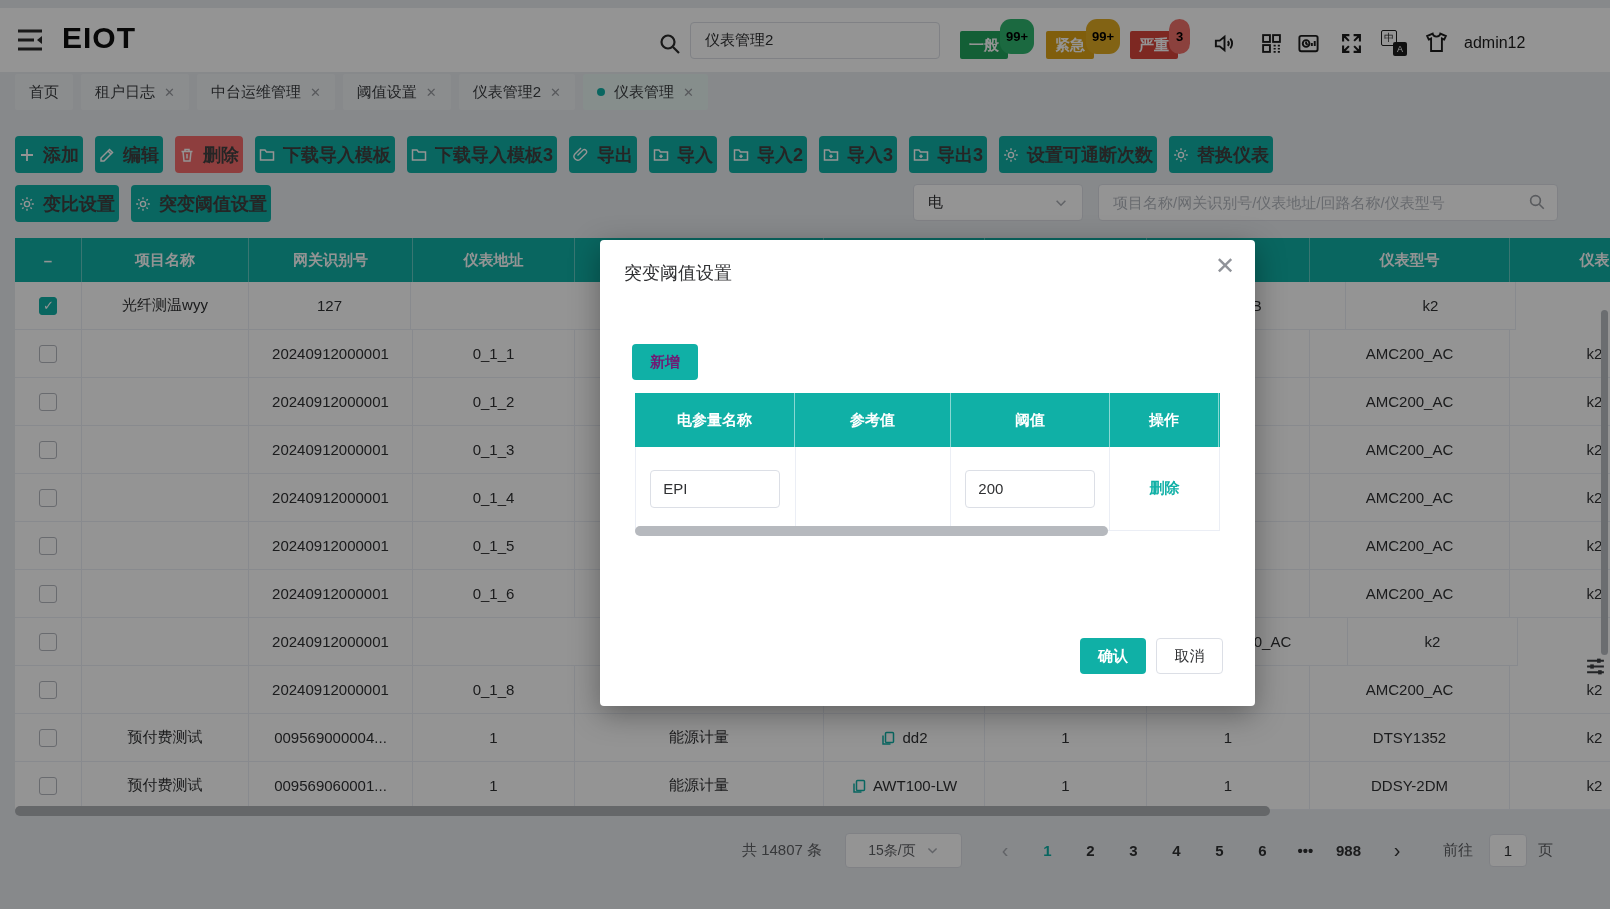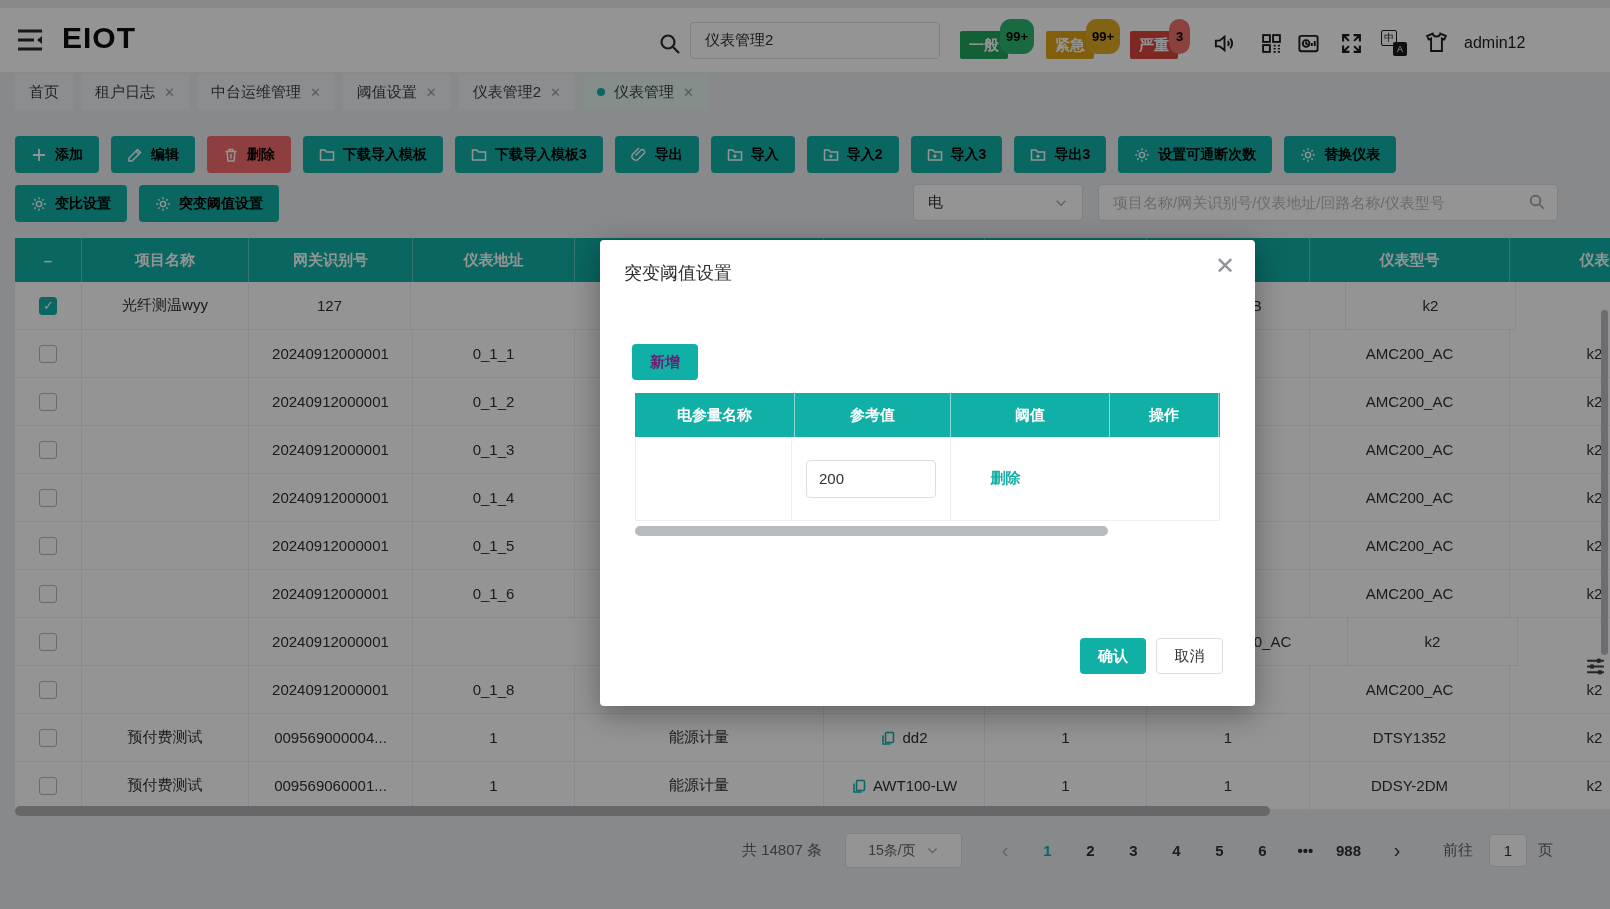--- a/index.html
+++ b/index.html
@@ -26,21 +26,21 @@
   
   .tabbar { position:absolute; left:15px; top:74px; height:36px; display:flex; gap:8px; }
   .tab { height:36px; background:#f0f3f5; border-radius:2px; display:flex; align-items:center; gap:9px; padding:0 14px; font-size:15px; color:#3c3f42; cursor:pointer; }
   .tab .close { font-size:13px; color:#979a9f; }
   .tab.active { background:#e7f4f1;align-items:center; }
   .tab .dot { width:8px; height:8px; border-radius:50%; }
 
   
   .btnrow { position:absolute; left:15px; display:flex; gap:12px; }
   .row1 { top:136px; } .row2 { top:185px; }
-  .tbtn { height:37px; border:none; border-radius:4px; color:#000000; font-size:14px; font-weight:700; font-family:inherit; display:flex; align-items:center; gap:8px; padding:0 16px; cursor:pointer; }
+  .tbtn { height:37px; border:none; border-radius:4px; color:#404040; font-size:18px; font-weight:700; font-family:inherit; display:flex; align-items:center; gap:8px; padding:0 4px; cursor:pointer; }
   .tbtn svg { width:16px; height:16px; }
   .filter-select { position:absolute; left:913px; top:184px; width:170px; height:37px; background:#fff; border:1px solid #dcdfe6; border-radius:4px; display:flex; align-items:center; padding:0 14px; font-size:15px; color:#303133; cursor:pointer; }
   .filter-select svg { margin-left:auto; width:14px; height:14px; color:#a8abb2; }
   .filter-search-wrap { position:absolute; left:1098px; top:184px; width:460px; height:37px; }
   .filter-search { width:100%; height:100%; border:1px solid #dcdfe6; border-radius:4px; background:#fff; padding:0 40px 0 14px; font-size:15px; color:#303133; outline:none; }
   .filter-search::placeholder { color:#b4b8bf; }
   .filter-search-icon { position:absolute; right:12px; top:9px; width:18px; height:18px; color:#9a9da3; }
 
   
   .table-clip { position:absolute; left:15px; top:238px; width:1595px; height:572px; overflow:hidden; }
@@ -74,21 +74,21 @@
   .pg-input { position:absolute; left:1489px; top:834px; width:38px; height:33px; border:1px solid #dcdfe6; border-radius:4px; text-align:center; font-size:15px; color:#303133; outline:none; }
   .pg-unit { position:absolute; left:1538px; top:841px; font-size:15px; color:#606266; }
 
   
   .overlay { position:absolute; inset:0; background:rgba(0,0,0,0.42); z-index:50; }
   .modal { position:absolute; left:600px; top:240px; width:655px; height:466px; background:#fff; border-radius:4px; box-shadow:0 8px 30px rgba(0,0,0,0.35); z-index:60; }
   .modal-title { position:absolute; left:24px; top:21px; font-size:18px; color:#303133; }
   .modal-close { position:absolute; right:20px; top:14px; font-size:24px; color:#909399; cursor:pointer; line-height:1; font-weight:300; }
   .modal-add { position:absolute; left:32px; top:104px; width:66px; height:36px; border:none; border-radius:4px; color:#701a75; font-size:15px; font-weight:700; font-family:inherit; cursor:pointer; }
   .mtable { position:absolute; left:35px; top:153px; width:585px; }
-  .mth-row { display:flex; height:44px; }
+  .mth-row { display:flex; height:54px; }
   .mth { display:flex; align-items:center; justify-content:center; color:#fff; font-size:15px; font-weight:700; border-right:1px solid rgba(255,255,255,0.5); }
   .mtr { display:flex; height:84px; border:1px solid #ebeef5; border-top:none; background:#fff; }
   .mtd { display:flex; align-items:center; justify-content:center; border-right:1px solid #ebeef5; }
   .mtd:last-child { border-right:none; }
   .m0{width:160px;} .m1{width:156px;} .m2{width:159px;} .m3{width:109px;}
   .minput { width:130px; height:38px; border:1px solid #dcdfe6; border-radius:4px; padding:0 12px; font-size:15px; color:#303133; outline:none; }
   .mdel { font-size:15px; font-weight:700; color:#10b0a6; cursor:pointer; }
   .mscroll { position:absolute; left:35px; top:286px; width:473px; height:10px; border-radius:5px; background:#b6b9be; }
   .modal-confirm { position:absolute; left:480px; top:398px; width:66px; height:36px; border:none; border-radius:4px; color:#fff; font-size:15px; font-weight:700; font-family:inherit; cursor:pointer; }
   .modal-cancel { position:absolute; left:556px; top:398px; width:67px; height:36px; background:#fff; border:1px solid #dcdfe6; border-radius:4px; color:#303133; font-size:15px; font-family:inherit; cursor:pointer; }
@@ -534,20 +534,23 @@
     <button class="modal-add" style="background:#10b0a6"><span>新增</span></button>
 
     <div class="mtable">
       <div class="mth-row" style="background:#10b0a6">
         <div class="mth m0">电参量名称</div>
         <div class="mth m1">参考值</div>
         <div class="mth m2">阈值</div>
         <div class="mth m3">操作</div>
       </div>
       <div class="mtr">
+        <div class="mtd m0">
+            <input class="minput" value="EPI" style="">
+          </div>
         <div class="mtd m1"></div>
         <div class="mtd m2">
             <input class="minput" value="200" style="">
           </div>
         <div class="mtd m3">
             <span class="mdel">删除</span>
           </div>
       </div>
     </div>
     <div class="mscroll"></div>

